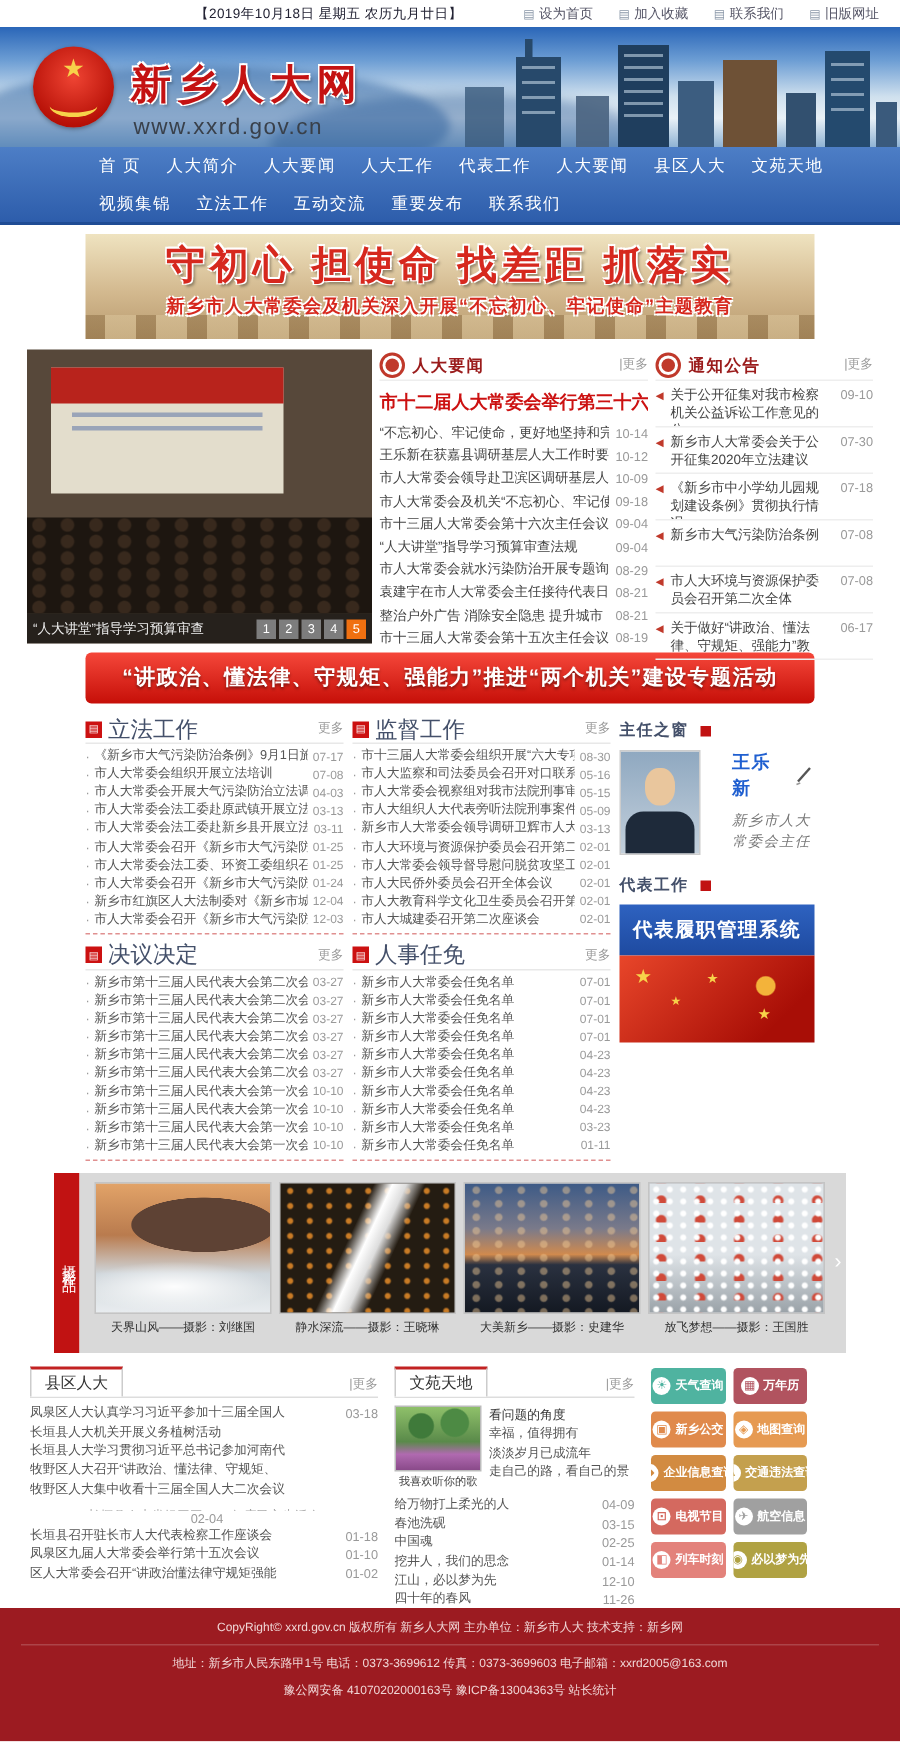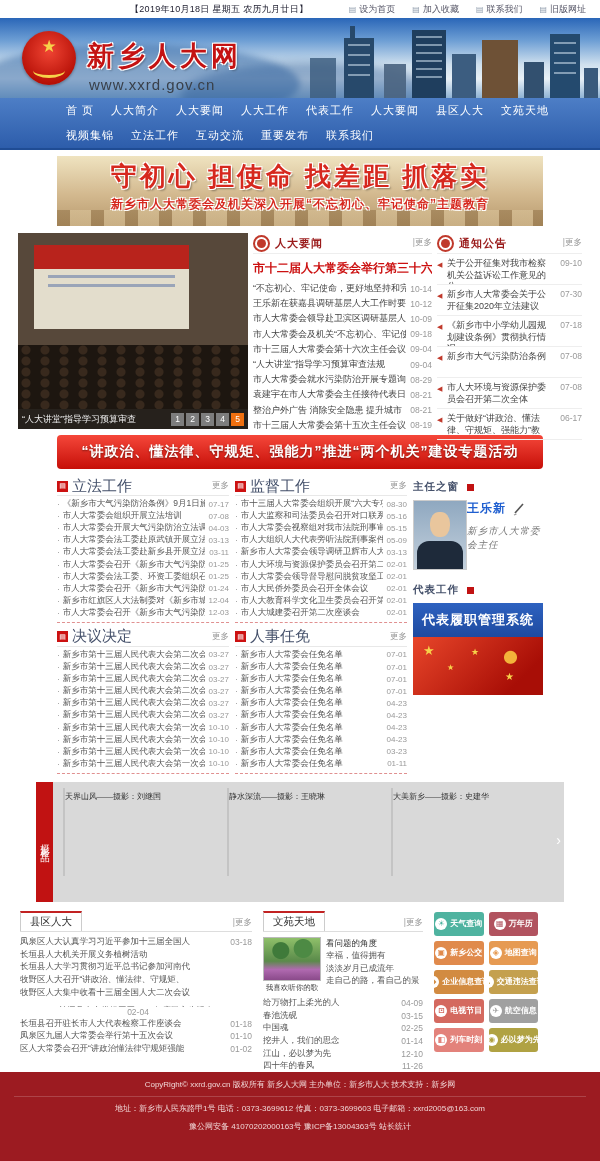--- a/index.html
+++ b/index.html
@@ -89,21 +89,21 @@
   .col-list{border-bottom:1px dashed #e09090;padding:2px 0 3px;}
   .col-list .row{display:flex;align-items:center;height:12.1px;font-size:8.5px;color:#555;cursor:pointer;}
   .col-list .row:before{content:"·";color:#999;margin-right:3px;}
   .col-list .t{flex:1;white-space:nowrap;overflow:hidden;min-width:0;}
   .col-list .dt{font-size:8px;}
 
   .side{width:130px;flex:none;}
   .side-head{display:flex;align-items:center;height:16px;margin:2px 0 5px;}
   .side-title{font-size:10.5px;color:#44506a;font-weight:bold;letter-spacing:1px;}
   .red-dot{width:7px;height:7px;background:#c11212;margin-left:8px;}
-  .director-card{display:flex;gap:0;margin-bottom:12px;justify-content:space-between;}
+  .director-card{display:flex;gap:21px;margin-bottom:12px;justify-content:space-between;}
   .portrait{width:52px;height:68px;border:1px solid #ccc;position:relative;overflow:hidden;flex:none;
     background:linear-gradient(180deg,#8fa8c0,#c3d0dc);}
   .portrait:before{content:"";position:absolute;top:11px;left:50%;transform:translateX(-50%);width:20px;height:25px;background:#e9c69d;border-radius:45%;}
   .portrait:after{content:"";position:absolute;bottom:0;left:50%;transform:translateX(-50%);width:46px;height:28px;background:#1e2a3a;border-radius:12px 12px 0 0;}
   .dname-row{display:flex;align-items:center;gap:6px;}
   .dname{color:#1f5fd0;font-weight:bold;font-size:12px;letter-spacing:1px;}
   .pen{width:14px;height:14px;flex:none;}
   .dpos{font-family:"DejaVu Serif","Liberation Serif",serif;font-style:italic;color:#777;font-size:9.5px;line-height:14px;margin-top:7px;letter-spacing:1px;}
   .rep-banner{height:34px;margin-top:2px;display:flex;align-items:center;justify-content:center;cursor:pointer;
     background:linear-gradient(180deg,#2e62c0,#1e4aa0);color:#fff;font-weight:bold;font-size:13px;letter-spacing:1px;}
@@ -111,21 +111,21 @@
     background:radial-gradient(circle at 75% 35%,#f3b33a 0 6px,transparent 7px),linear-gradient(135deg,#e8462a,#a80e06 80%);}
   .flag-img .st{position:absolute;color:#f7d24a;}
 
   
   .gallery{flex:none;margin:8px auto 0;width:528px;display:flex;height:120px;}
   .gtab{width:17px;background:#c11212;color:#fff;flex:none;display:flex;align-items:center;justify-content:center;position:relative;}
   .gtab .vt{writing-mode:vertical-rl;font-size:9.5px;letter-spacing:3px;}
   .gtab:after{content:"›";position:absolute;right:-7px;top:44%;color:#c11212;font-size:11px;}
   .gallery-body{flex:1;background:#d9d9d9;display:flex;gap:5px;padding:6px 14px 4px 10px;position:relative;min-width:0;}
   .gnext{position:absolute;right:3px;top:42%;color:#fff;font-size:14px;cursor:pointer;}
-  .gphoto{flex:1;display:flex;flex-direction:row;min-width:0;cursor:pointer;}
+  .gphoto{flex:1;display:flex;flex-direction:column;min-width:0;cursor:pointer;}
   .gimg{height:86px;border:1px solid #c4c4c4;}
   .gphoto:nth-child(1) .gimg{background:
     radial-gradient(ellipse 90px 24px at 45% 80%,rgba(255,255,255,.95),transparent 70%),
     radial-gradient(ellipse 80px 30px at 62% 32%,#5e4234 60%,transparent 61%),
     linear-gradient(180deg,#e2a368,#b97b4e 40%,#cfd6db 70%,#e8ecef);}
   .gphoto:nth-child(2) .gimg{background-color:#241c12;background-image:
     linear-gradient(115deg,transparent 40%,#fff 48%,#ddd 54%,transparent 62%),
     radial-gradient(circle,rgba(230,140,40,.85) 1.5px,transparent 2.5px);
     background-size:100% 100%,13px 10px;}
   .gphoto:nth-child(3) .gimg{background-image:
@@ -630,20 +630,24 @@
           <div class="gcap">天界山风——摄影：刘继国</div>
         </div>
         <div class="gphoto">
           <div class="gimg"></div>
           <div class="gcap">静水深流——摄影：王晓琳</div>
         </div>
         <div class="gphoto">
           <div class="gimg"></div>
           <div class="gcap">大美新乡——摄影：史建华</div>
         </div>
+        <div class="gphoto">
+          <div class="gimg"></div>
+          <div class="gcap">放飞梦想——摄影：王国胜</div>
+        </div>
         <span class="gnext">›</span>
       </div>
   </div>
 
   <div class="bottom">
 
     <div class="county">
       <div class="bhead">
         <span class="btab">县区人大</span>
         <a class="bmore">|更多</a>

